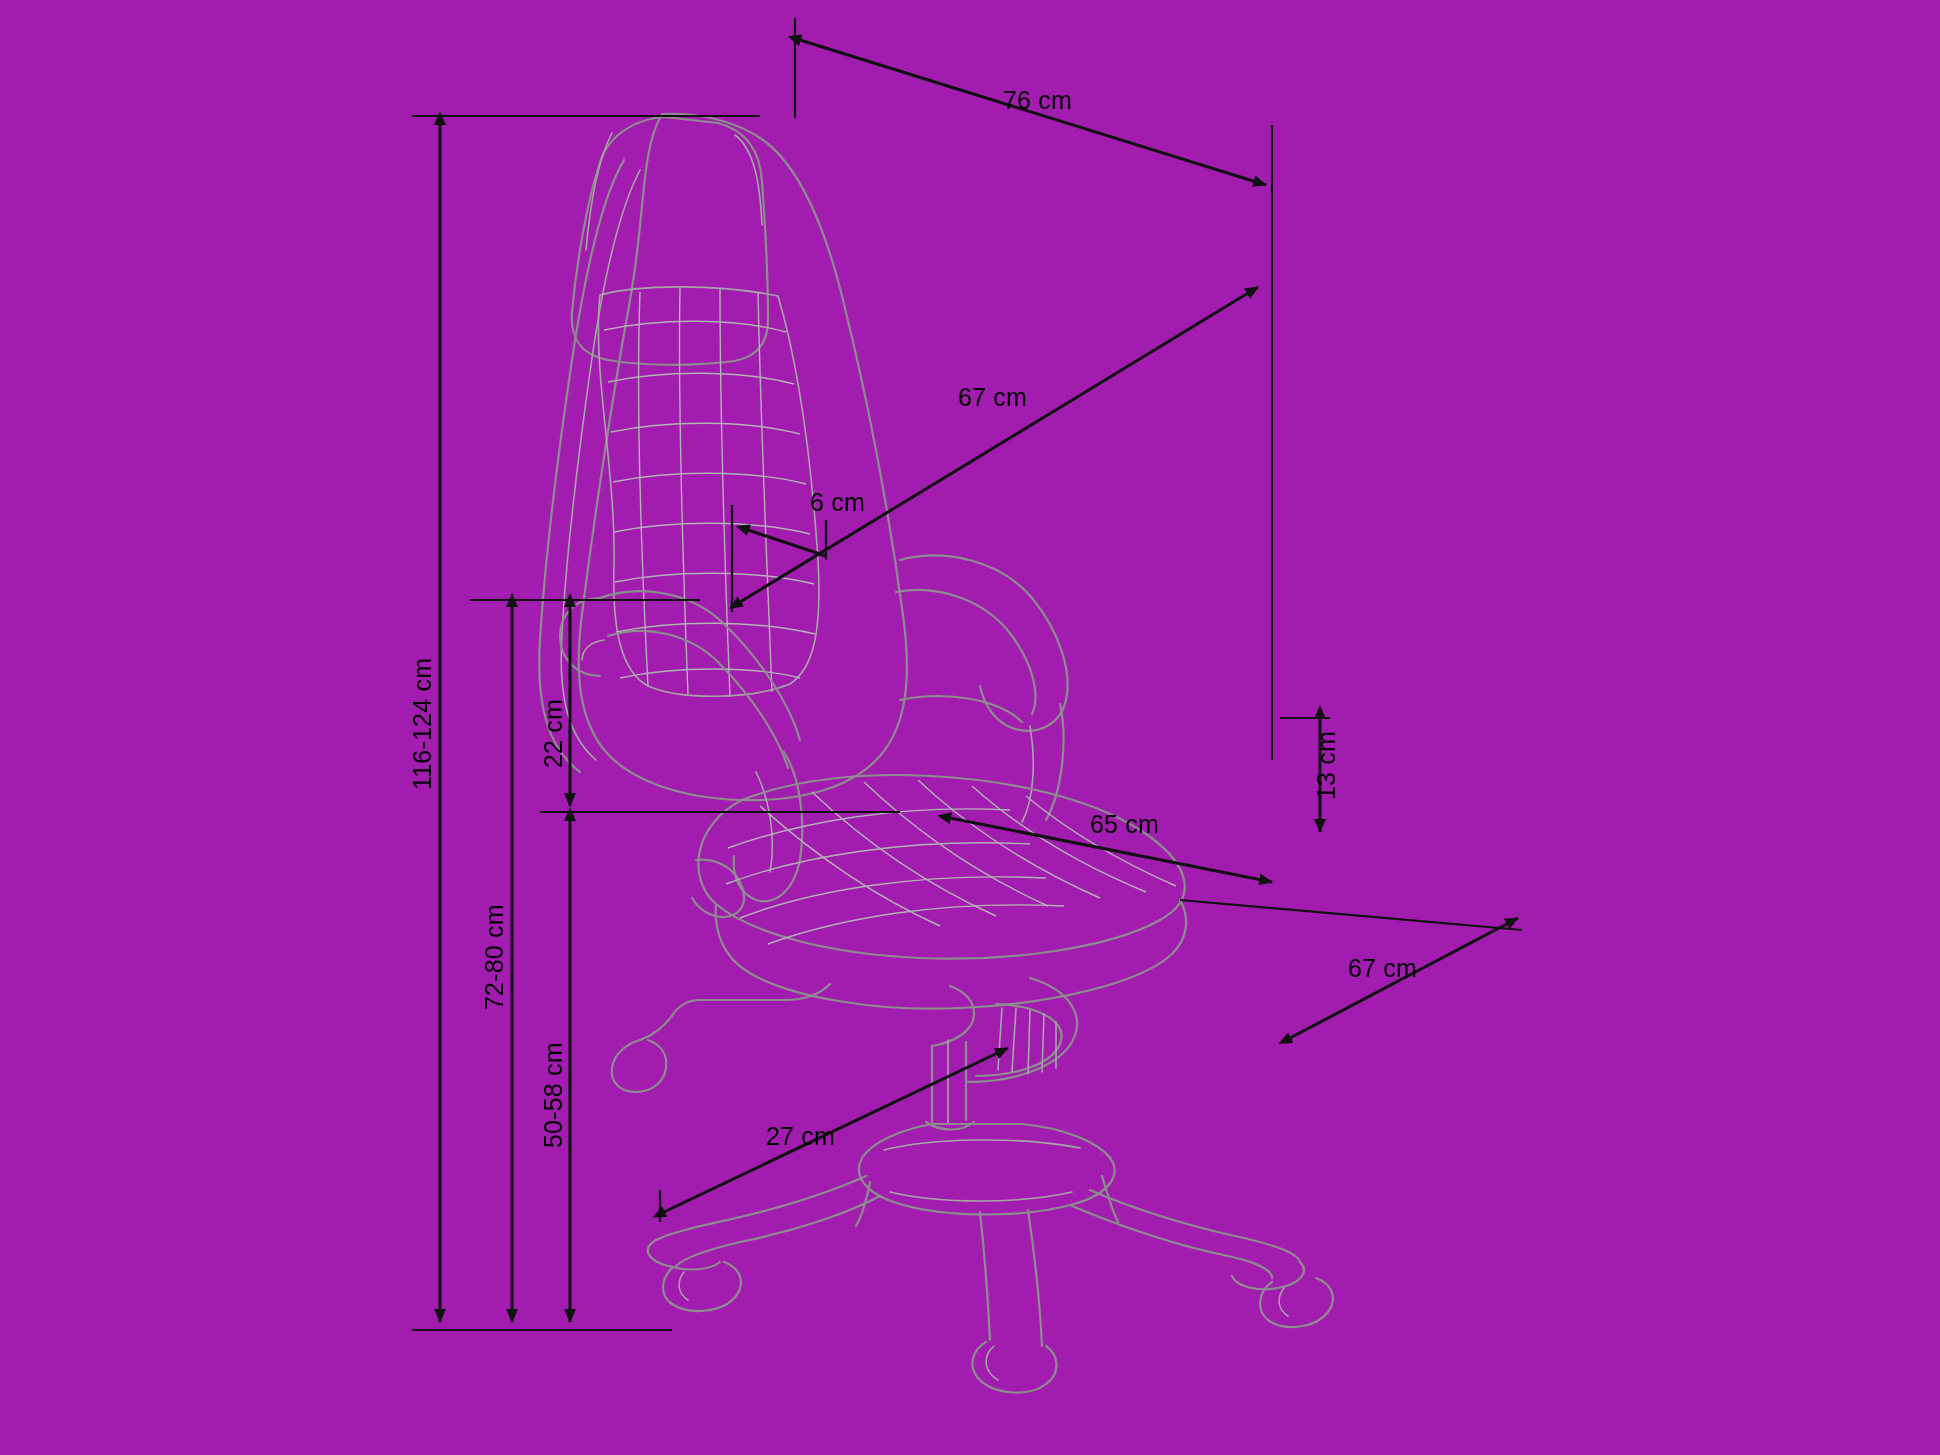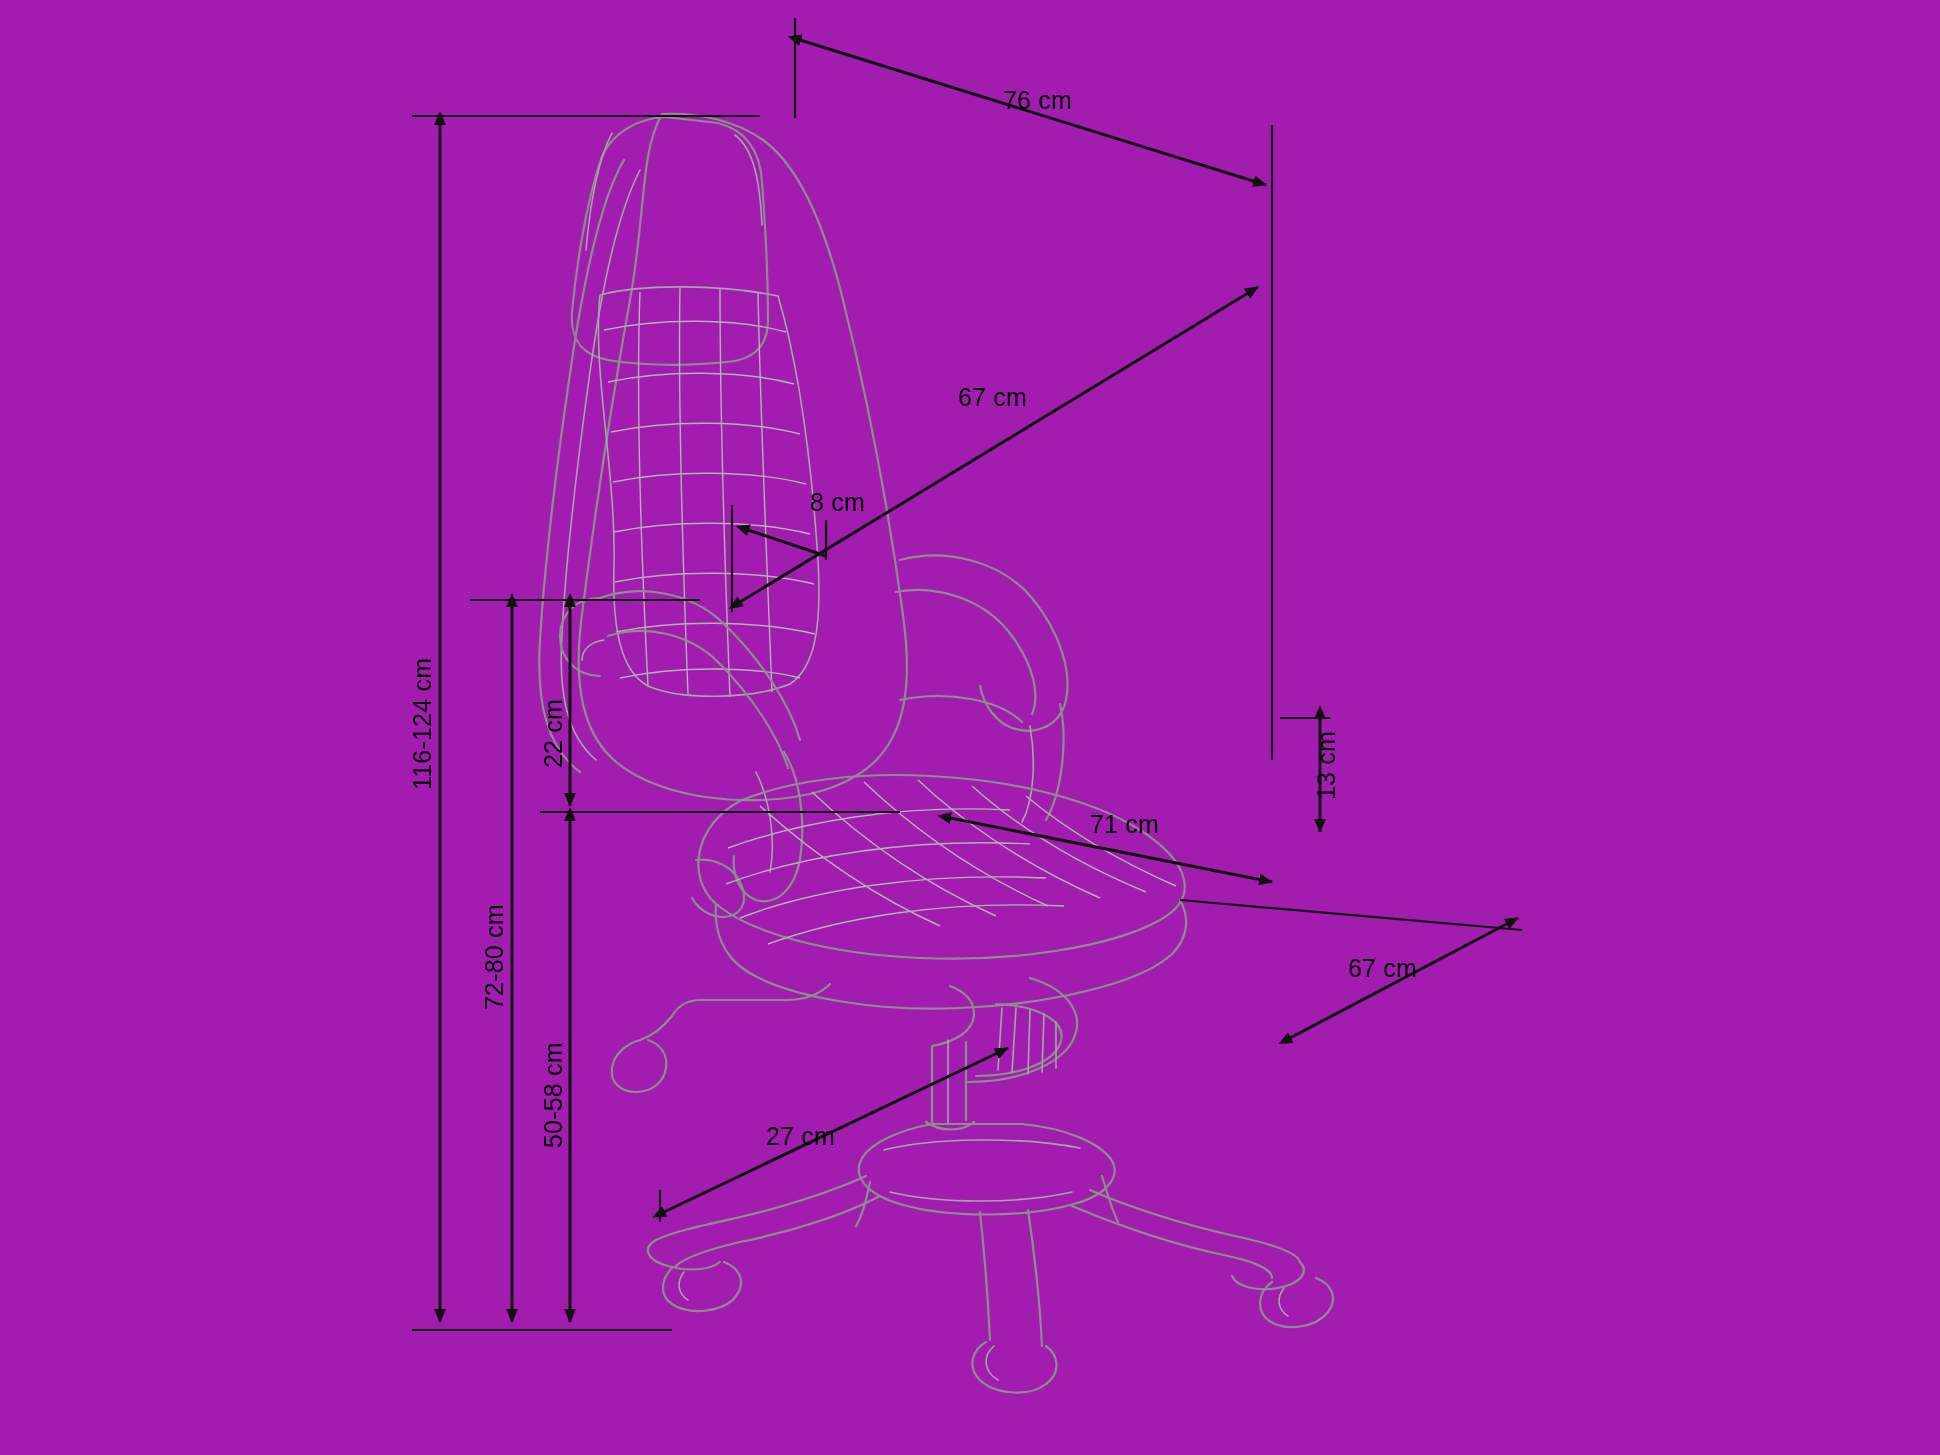--- a/index.html
+++ b/index.html
@@ -296,31 +296,31 @@
 
       <line class="dim-line" x1="664" y1="1212" x2="1008" y2="1048" marker-start="url(#arrowStart)" marker-end="url(#arrowEnd)"></line>
       <line class="ext-line" x1="660" y1="1190" x2="660" y2="1222"></line>
     </g>
   </svg>
 
   <div class="dim-label" style="left:1003px; top:86px;">76 cm</div>
 
   <div class="dim-label" style="left:958px; top:361px;margin-top:22px;">67 cm</div>
 
-  <div class="dim-label" style="left:810px; top:488px;">8 cm</div>
+  <div class="dim-label" style="left:810px; top:488px;">6 cm</div>
 
   <div class="dim-label rot90" style="left:408px; top:790px;">116-124 cm</div>
 
   <div class="dim-label rot90" style="left:480px; top:1010px;">72-80 cm</div>
 
   <div class="dim-label rot90" style="left:539px; top:768px;">22 cm</div>
 
   <div class="dim-label rot90" style="left:539px; top:1148px;">50-58 cm</div>
 
-  <div class="dim-label" style="left:1090px; top:810px;">71 cm</div>
+  <div class="dim-label" style="left:1090px; top:810px;">65 cm</div>
 
   <div class="dim-label rot90" style="left:1312px; top:800px;">13 cm</div>
 
   <div class="dim-label" style="left:1348px; top:954px;">67 cm</div>
 
   <div class="dim-label" style="left:766px; top:1122px;">27 cm</div>
 
 </div>
 
 </body></html>

